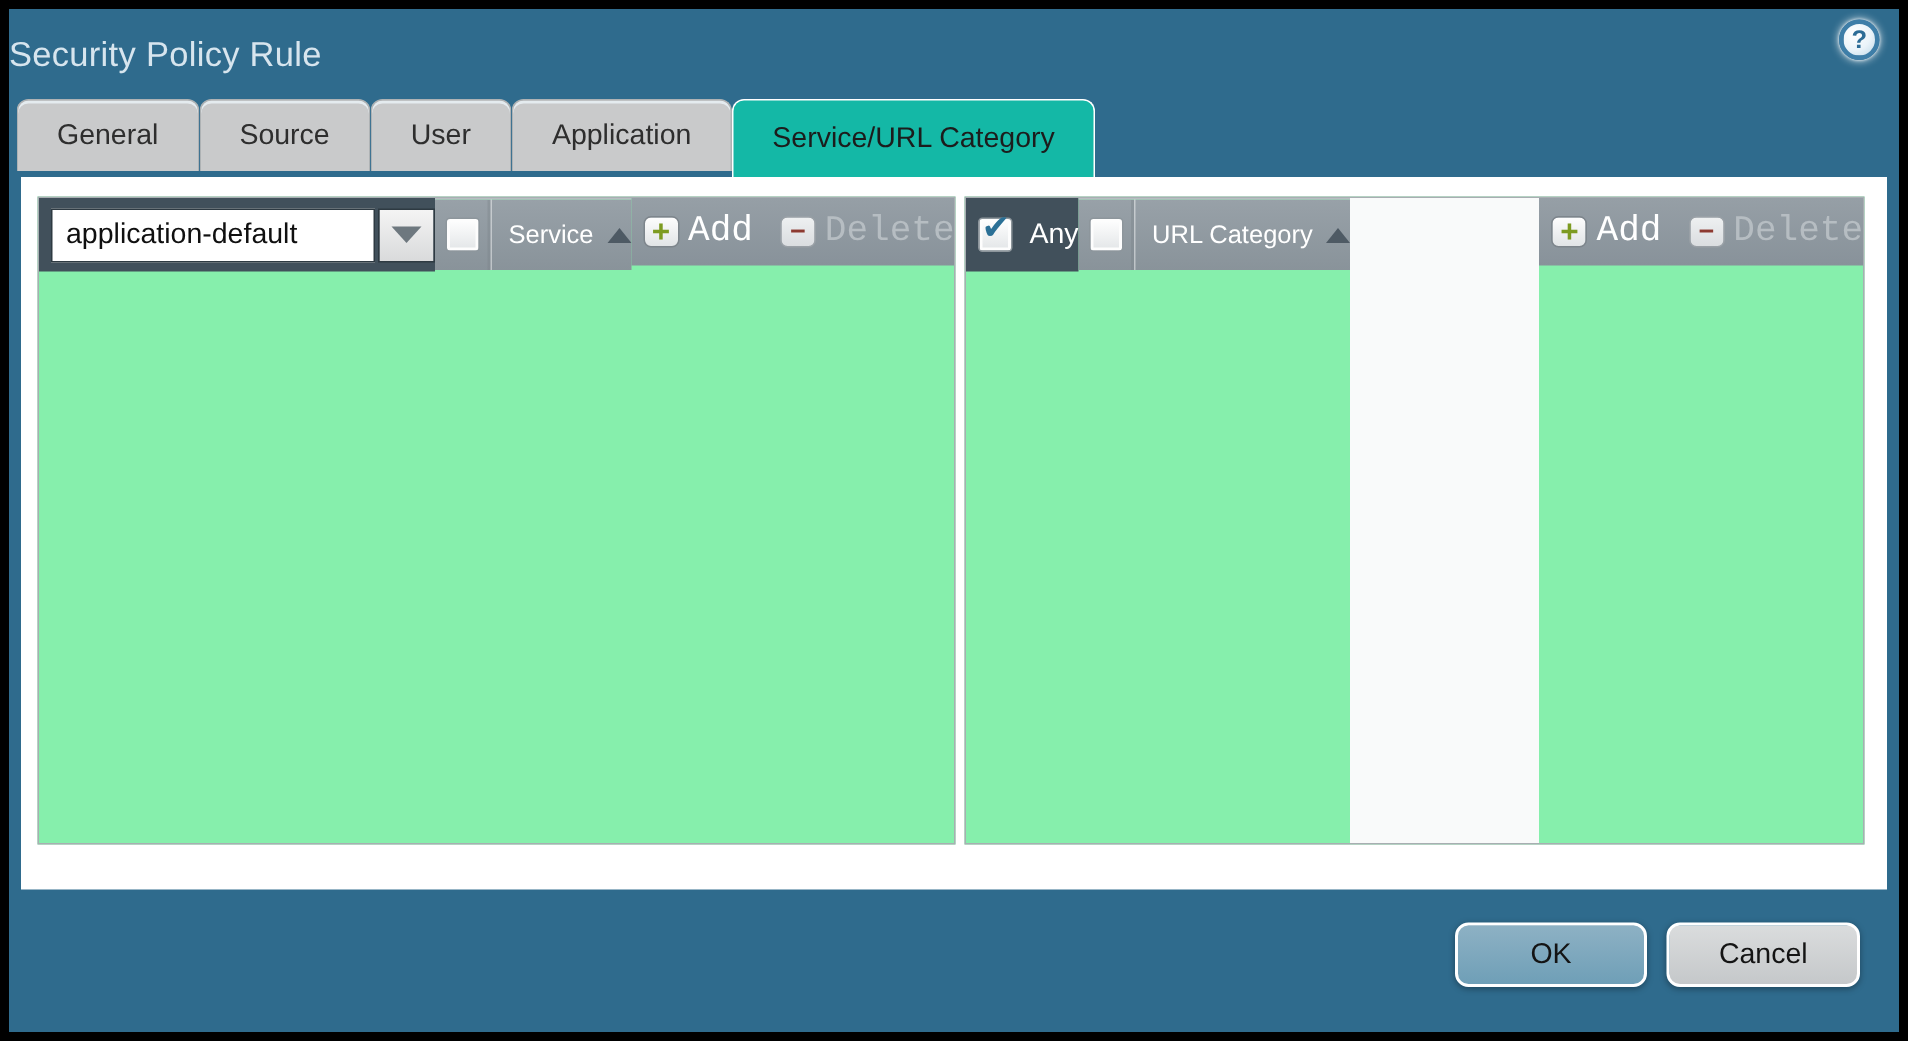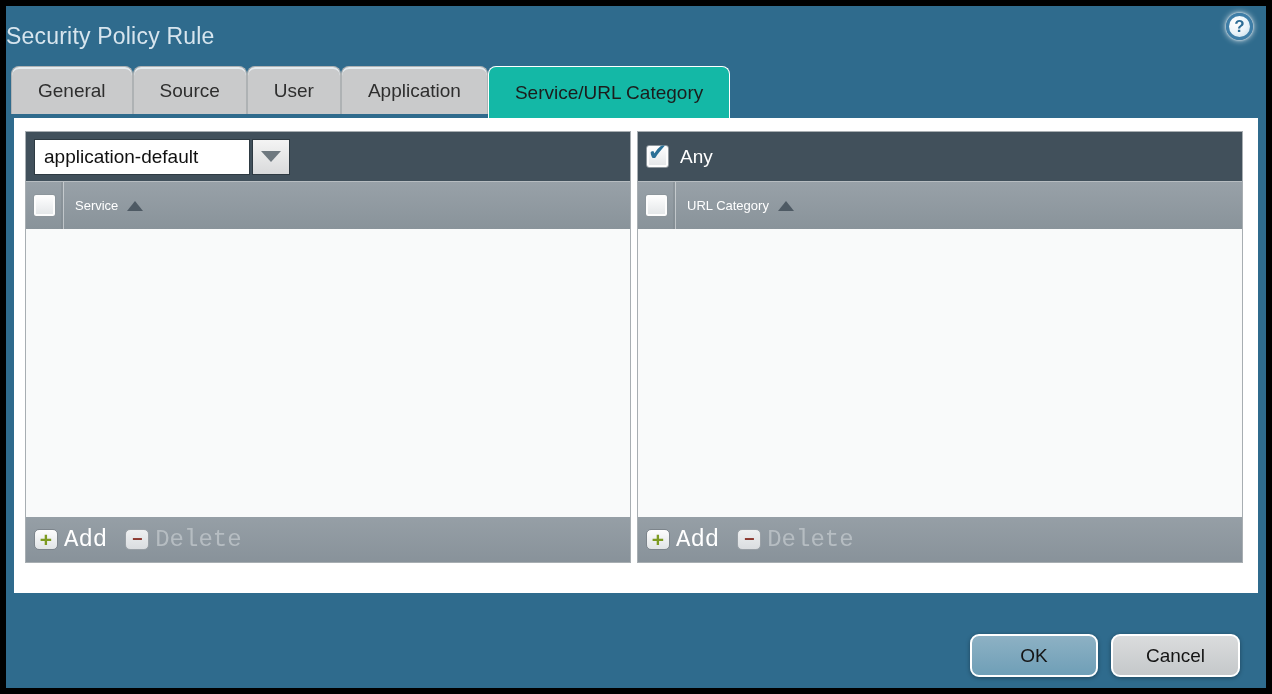--- a/index.html
+++ b/index.html
@@ -42,21 +42,21 @@
     background:#14b8a6; border-color:#fff; margin-bottom:0; z-index:2;
     box-shadow:none; color:#1c1c1c;
   }
 
   
   .content {
     position:absolute; left:8px; right:8px; top:112px; height:475px;
     background:#fff; display:flex; gap:6px; padding:13px 15px 0 11px;
   }
   .panel {
-    flex:1; height:432px; display:flex; flex-direction:column;
+    flex:1; height:432px; display:flex; flex-direction:row;
     border:1px solid #a8aeb2; background:#86efac;
   }
   .panel-top { flex:none; height:49px; background:#41505b; display:flex; align-items:center; padding-left:8px; }
 
   
   .dd-input {
     width:216px; height:36px; background:#fff; border:1px solid #2e3a42;
     font-size:19px; color:#101010; display:flex; align-items:center; padding-left:9px;
     cursor:text;
   }
@@ -89,21 +89,21 @@
     background:linear-gradient(#98a1a8,#89939a);
     border-top:1px solid #b7bdc1;
     display:flex; align-items:center; cursor:pointer;
   }
   .hdr-cell {
     width:38px; align-self:stretch; flex:none;
     display:flex; align-items:center; justify-content:center;
     border-right:1px solid rgba(255,255,255,.45);
     box-shadow:inset -2px 0 0 rgba(120,128,134,.35);
   }
-  .hdr-label { margin-left:11px; font-size:13px; }
+  .hdr-label { margin-left:11px; font-size:17px; }
   .sort-up { width:0; height:0; border-left:8px solid transparent; border-right:8px solid transparent; border-bottom:10px solid #4e5a64; margin-left:9px; }
 
   .panel-body { flex:1; background:#f9fafa; }
 
   
   .panel-footer {
     flex:none; height:45px;
     background:linear-gradient(#969fa6,#88929a);
     display:flex; align-items:center; padding-left:8px; gap:18px;
   }
@@ -115,21 +115,21 @@
     display:flex; align-items:center; justify-content:center;
   }
   .add-glyph { color:#7d9b21; font-size:21px; font-weight:bold; line-height:18px; }
   .minus-glyph { color:#8d3a31; font-size:18px; font-weight:bold; line-height:15px; }
   .ftr-label { color:#fff; font-size:24px;font-family:Liberation Mono, monospace; }
   .ftr-btn.disabled { cursor:default; }
   .ftr-btn.disabled .ftr-label { color:#b6bdc2; }
   .ftr-btn.disabled .icon-box { background:linear-gradient(#eef0f1,#dadde0); border-color:#99a0a6; }
 
   
-  .actions { position:absolute; right:26px; top:628px; display:flex; gap:13px; }
+  .actions { position:absolute; right:26px; top:609px; display:flex; gap:13px; }
   .btn {
     height:43px; border-radius:9px; border:2px solid #fff;
     font-size:19px; color:#141414;
     display:flex; align-items:center; justify-content:center;
     box-shadow:0 1px 4px rgba(0,0,0,.35); cursor:pointer;
   }
   .btn-ok { width:128px; background:linear-gradient(#8db1c4,#6f9fb7); }
   .btn-cancel { width:129px; background:linear-gradient(#dadcdd,#c5c8ca); }
 </style>
 </head>

